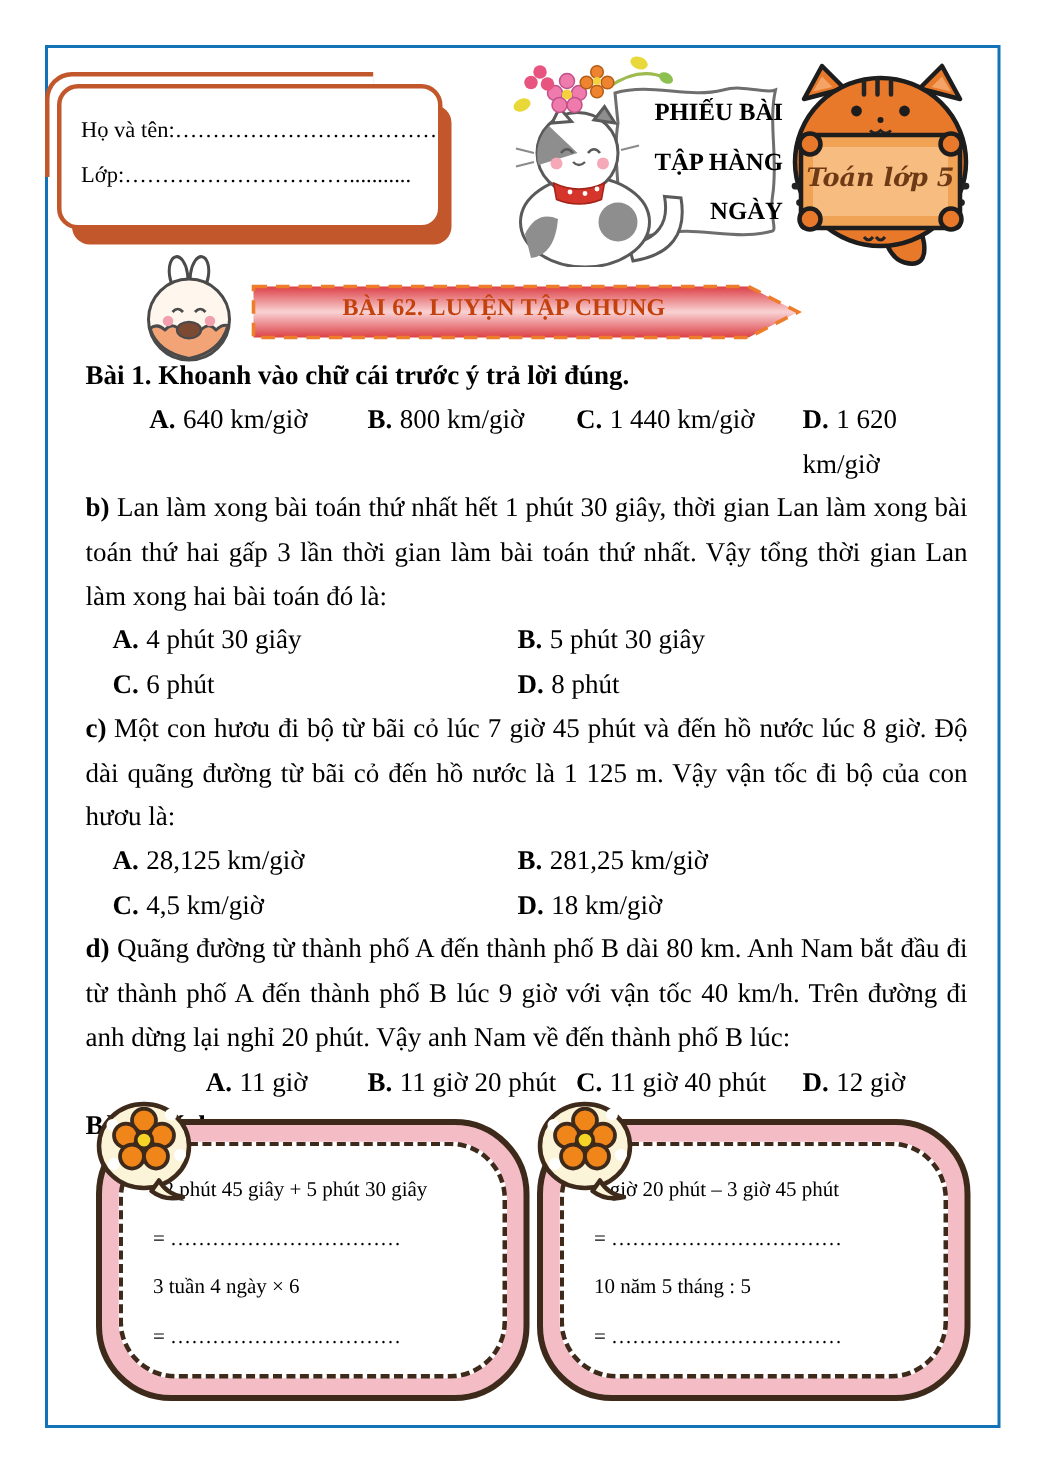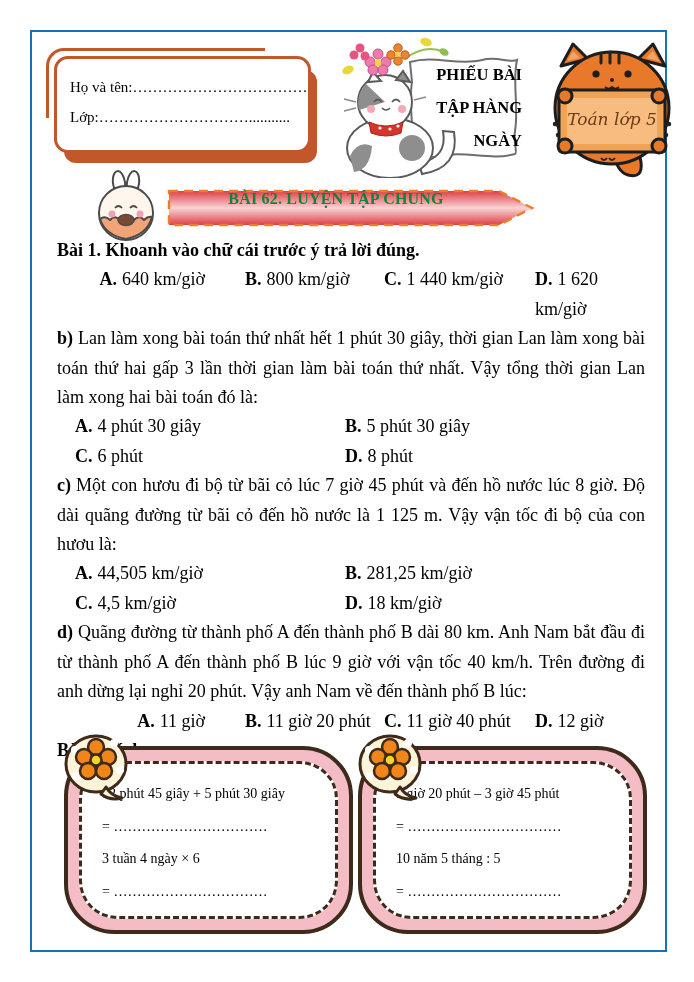--- a/index.html
+++ b/index.html
@@ -1,40 +1,40 @@
 <!DOCTYPE html>
 <html><head>
 <meta charset="utf-8">
 <style>
   html,body{margin:0;padding:0;background:#fff;}
   .canvas{position:relative;width:694px;height:982px;background:#fff;overflow:hidden;
           font-family:"Liberation Serif","DejaVu Serif",serif;color:#000;}
   .frame{position:absolute;left:30px;top:30px;width:633px;height:918px;border:2px solid #1372B8;}
 
   
-  .namebox{position:absolute;left:54px;top:56px;width:251px;height:91px;background:#fff;
+  .namebox{position:absolute;left:38px;top:56px;width:251px;height:91px;background:#fff;
            border:3px solid #C2572B;border-radius:14px;box-shadow:8px 12px 0 -2px #C2572B;z-index:3;}
   .namebox::before{content:"";position:absolute;left:-11px;top:-11px;width:86%;height:74%;
            border-top:3px solid #C2572B;border-left:3px solid #C2572B;border-top-left-radius:18px;}
   .namebox .nline{padding:0 8px 0 13px;font-size:15px;line-height:30px;white-space:nowrap;overflow:hidden;}
   .namebox .nline:first-child{padding-top:13px;}
 
   
   .catcard{position:absolute;left:340px;top:36px;width:196px;height:142px;}
   .catcard .sign-text{position:absolute;right:14px;top:22px;width:120px;text-align:right;
            font-weight:bold;font-size:16.5px;line-height:33px;}
-  .gradecat{position:absolute;left:543px;top:42px;width:140px;height:140px;}
+  .gradecat{position:absolute;left:518px;top:42px;width:140px;height:140px;font-weight:bold;}
   .gradecat .badge-text{position:absolute;left:16px;top:67px;width:106px;text-align:center;
            font-style:italic;font-family:"DejaVu Serif",serif;font-size:17px;color:#6E3A16;}
   .donut{position:absolute;left:86px;top:170px;width:82px;height:72px;}
 
   
   .banner{position:absolute;left:166px;top:184px;width:372px;height:48px;}
-  .banner .banner-label{position:absolute;left:0;top:6px;width:340px;text-align:center;
-           font-weight:bold;font-size:16px;color:#15803d;letter-spacing:.2px;}
+  .banner .banner-label{position:absolute;left:0;top:13px;width:340px;text-align:center;
+           font-weight:bold;font-size:16px;color:#c2410c;letter-spacing:.2px;}
 
   
   .content{position:absolute;left:57px;top:236px;width:588px;font-size:18px;line-height:29.4px;}
   .content p{margin:0;}
   .h{font-weight:bold;}
   .qtext{text-align:justify;}
   .qm{font-weight:bold;margin-right:5px;}
   .opts{display:flex;flex-wrap:wrap;padding-left:18px;}
   .opt b{margin-right:5px;}
   .row4 > .opt:nth-child(1){width:130px;text-align:right;}
@@ -182,21 +182,21 @@
     <p class="qtext"><b class="qm">b)</b><span>Lan làm xong bài toán thứ nhất hết 1 phút 30 giây, thời gian Lan làm xong bài toán thứ hai gấp 3 lần thời gian làm bài toán thứ nhất. Vậy tổng thời gian Lan làm xong hai bài toán đó là:</span></p>
     <div class="opts grid2">
       <span class="opt"><b>A.</b><span>4 phút 30 giây</span></span>
       <span class="opt"><b>B.</b><span>5 phút 30 giây</span></span>
       <span class="opt"><b>C.</b><span>6 phút</span></span>
       <span class="opt"><b>D.</b><span>8 phút</span></span>
     </div>
 
     <p class="qtext"><b class="qm">c)</b><span>Một con hươu đi bộ từ bãi cỏ lúc 7 giờ 45 phút và đến hồ nước lúc 8 giờ. Độ dài quãng đường từ bãi cỏ đến hồ nước là 1 125 m. Vậy vận tốc đi bộ của con hươu là:</span></p>
     <div class="opts grid2">
-      <span class="opt"><b>A.</b><span>44,505 km/giờ</span></span>
+      <span class="opt"><b>A.</b><span>28,125 km/giờ</span></span>
       <span class="opt"><b>B.</b><span>281,25 km/giờ</span></span>
       <span class="opt"><b>C.</b><span>4,5 km/giờ</span></span>
       <span class="opt"><b>D.</b><span>18 km/giờ</span></span>
     </div>
 
     <p class="qtext"><b class="qm">d)</b><span>Quãng đường từ thành phố A đến thành phố B dài 80 km. Anh Nam bắt đầu đi từ thành phố A đến thành phố B lúc 9 giờ với vận tốc 40 km/h. Trên đường đi anh dừng lại nghỉ 20 phút. Vậy anh Nam về đến thành phố B lúc:</span></p>
     <div class="opts row4">
       <span class="opt"><b>A.</b><span>11 giờ</span></span>
       <span class="opt"><b>B.</b><span>11 giờ 20 phút</span></span>
       <span class="opt"><b>C.</b><span>11 giờ 40 phút</span></span>

